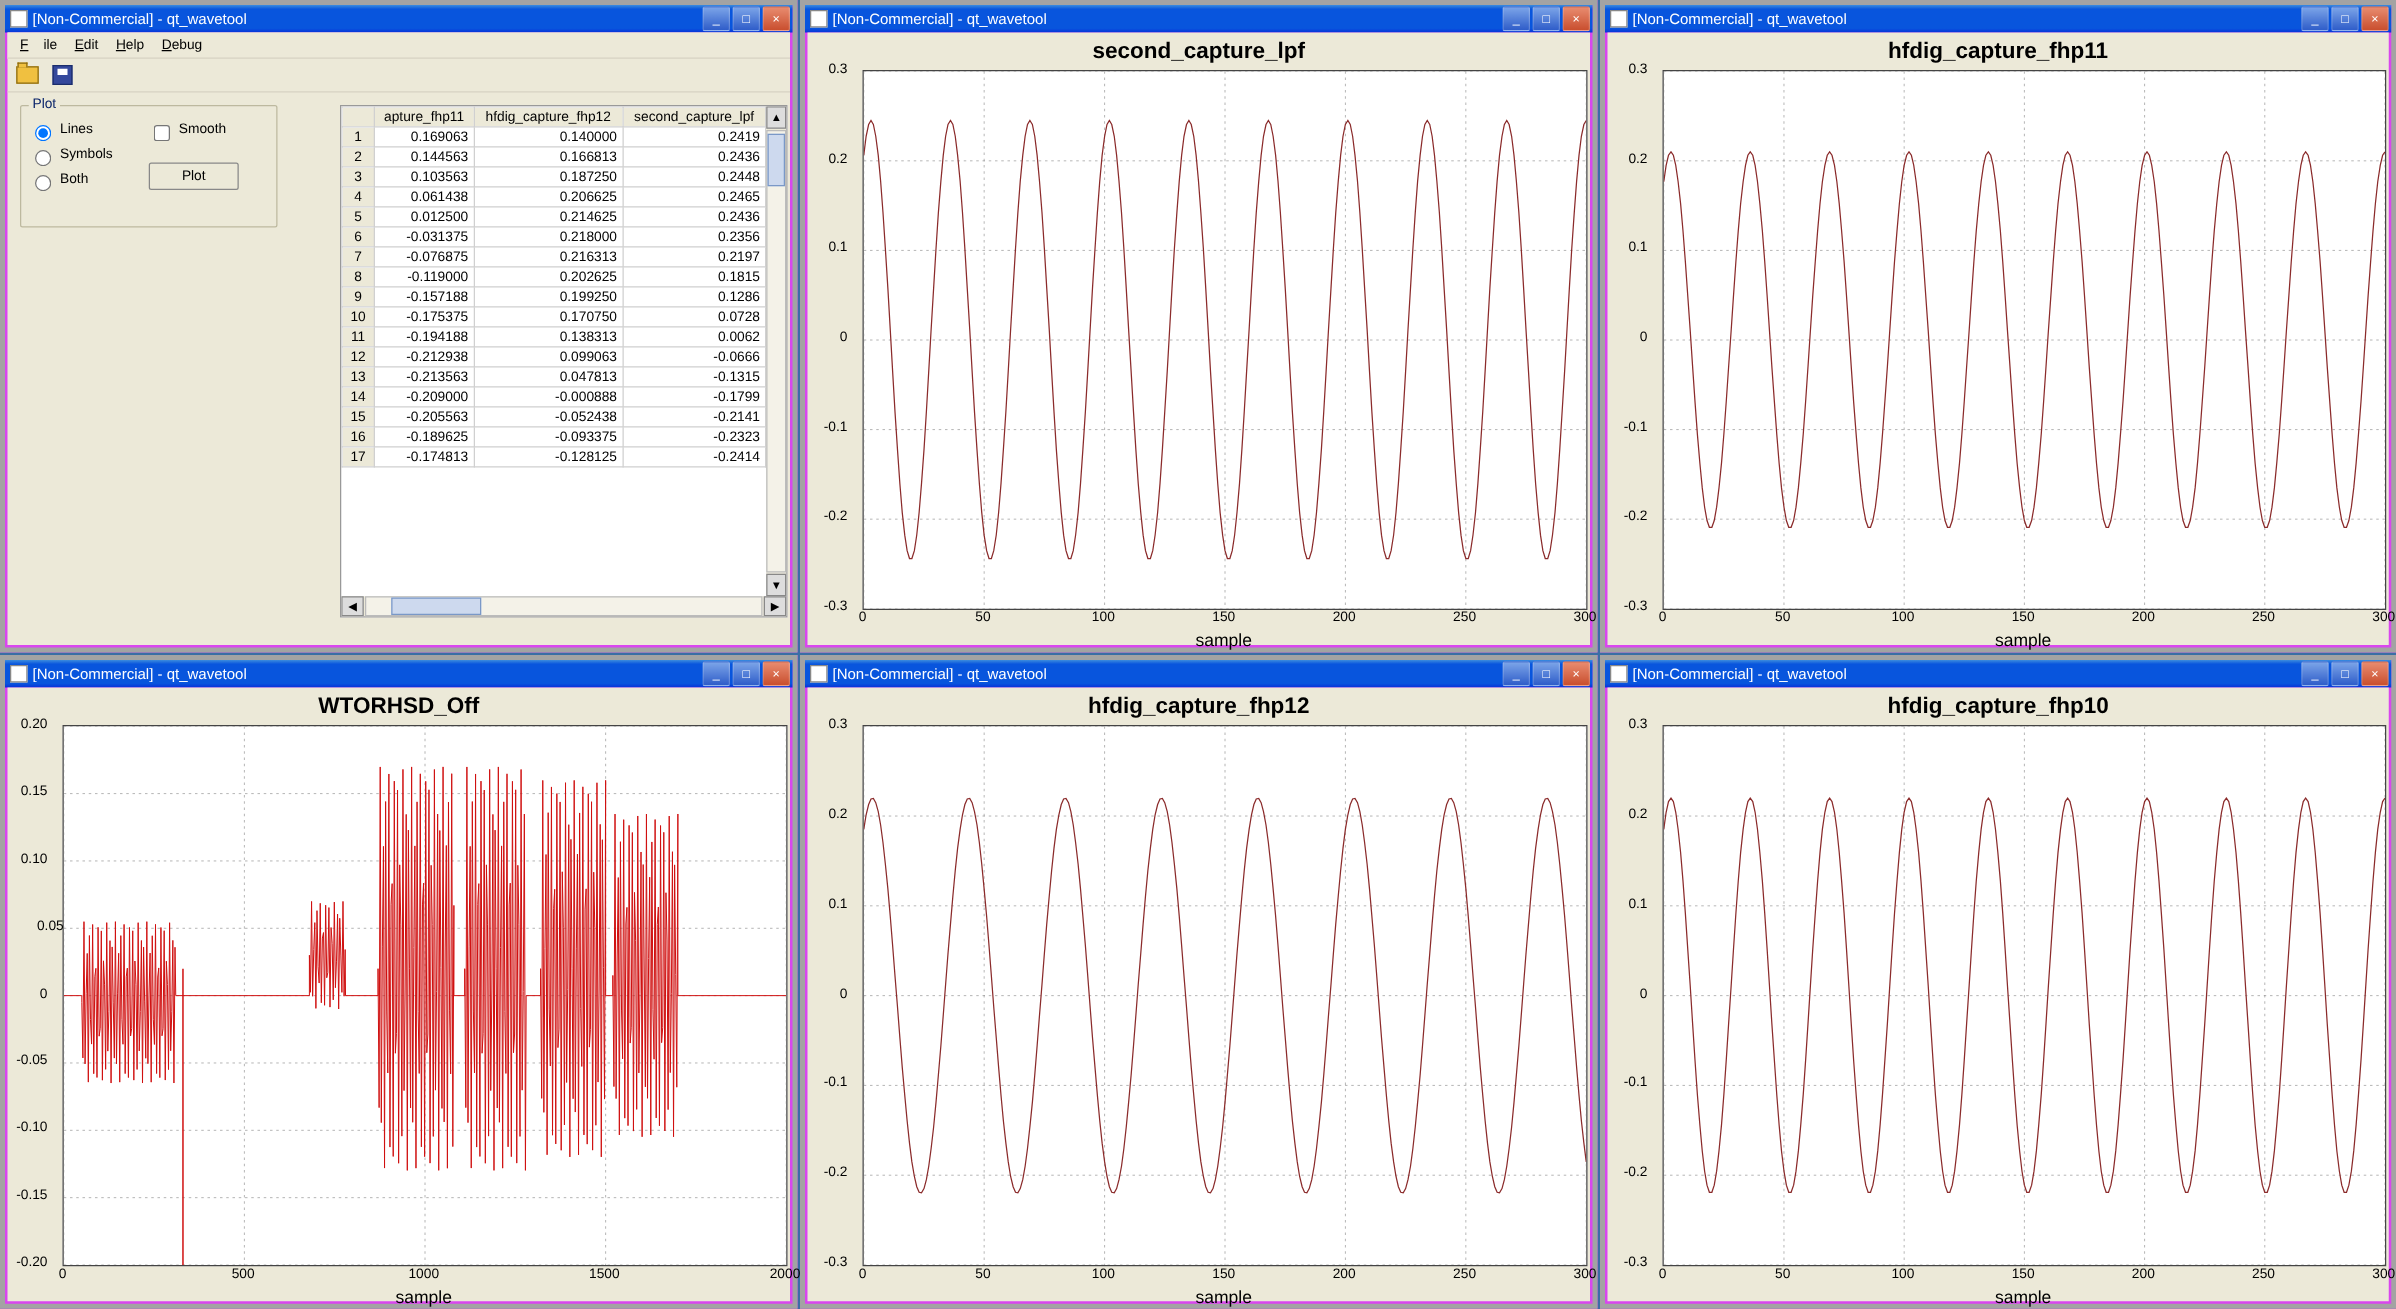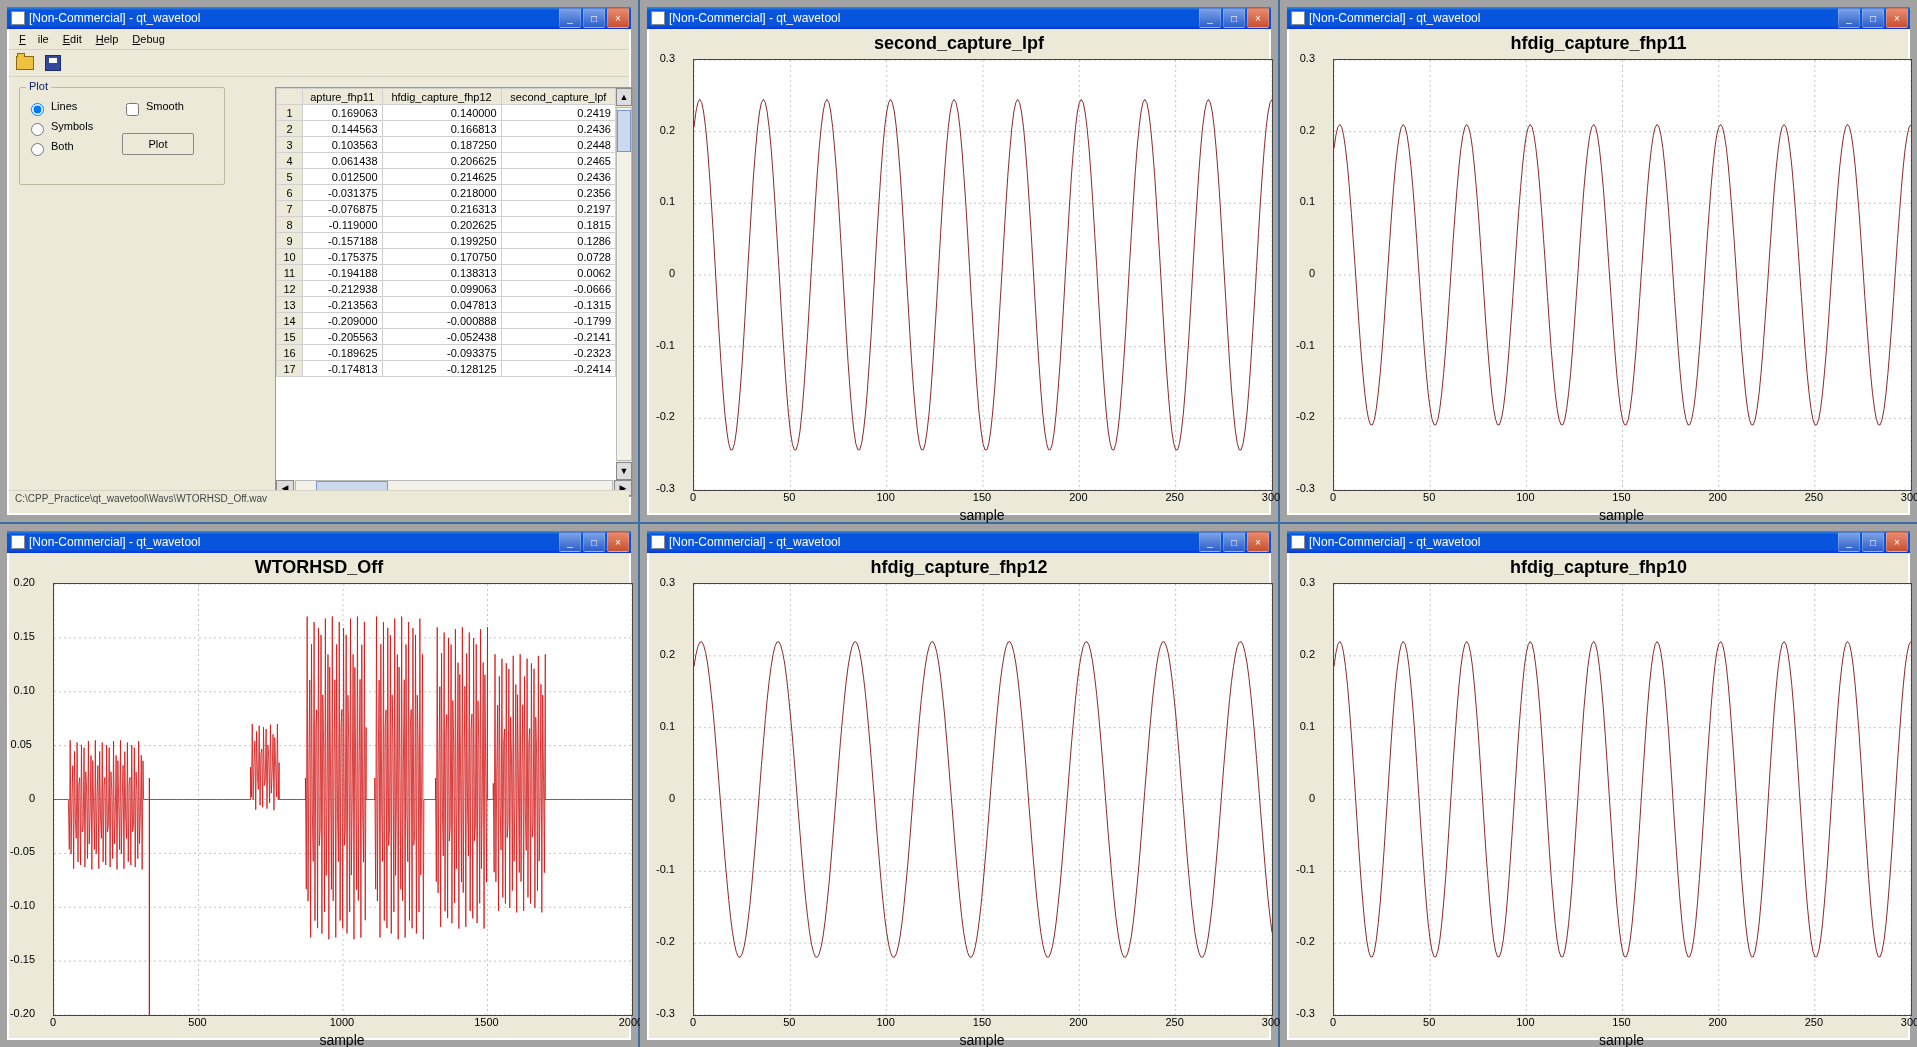--- a/index.html
+++ b/index.html
@@ -7,22 +7,22 @@
     padding: 0;
     background: #3b6ea5;
     font-family: Tahoma, sans-serif;
     font-size: 11px;
     width: 1917px;
     height: 1047px;
     overflow: hidden;
   }
   .window {
     position: absolute;
-    background: #ffffff;
-    border: 7px solid #a3a3a3;
+    background: #d946ef;
+    border: 4px solid #a3a3a3;
     box-sizing: border-box;
   }
   .titlebar {
     height: 22px;
     background: linear-gradient(to bottom, #3c8cde 0%, #0855dd 15%, #0855dd 85%, #0831d9 100%);
     color: #fff;
     display: flex;
     align-items: center;
     padding: 0 2px 0 4px;
     font-size: 12px;
@@ -273,21 +273,20 @@
       </div>
       <div class="hscroll">
         <div class="arrow">◀</div>
         <div class="track">
             <div class="thumb"></div>
           </div>
         <div class="arrow">▶</div>
       </div>
     </div>
 
-    <div class="statusbar"><span>C:\CPP_Practice\qt_wavetool\Wavs\WTORHSD_Off.wav</span></div>
   </div>
 </div>
 
 <div id="chartwins">
     <div class="window" style="left: 640px; top: 0px; width: 638px; height: 522px;">
       <div class="titlebar">
         <span class="app-icon"></span>
     <span class="title-text">[Non-Commercial] - qt_wavetool</span>
     <div class="win-btns">
       <div class="win-btn">_</div>
@@ -411,21 +410,21 @@
             <line x1="578" y1="0" x2="578" y2="431" style="stroke:#888;stroke-width:0.5;stroke-dasharray:2,3;"></line>
             <path d="M0,215.5 L14.450000000000001,215.5 L14.450000000000001,220.88750000000002 L15.317,265.35158219124395 L16.184,156.3316727215318 L17.051,270.14973870036545 L17.918,213.92122637884106 L18.785,181.7393474226278 L19.652,284.69159083249997 L20.519,167.40075122650876 L21.386,234.7389267301289 L22.253,254.2638525281673 L23.12,158.5781282767337 L23.987000000000002,277.9759190485003 L24.854,200.31221655722456 L25.721,193.67160678986986 L26.588,280.97657558056494 L27.455000000000002,160.86219102321826 L28.322000000000003,247.94704613111577 L29.189000000000004,241.62601162963932 L30.055999999999997,163.7184428029126 L30.923,283.1507192104228 L31.79,187.65879282040584 L32.657000000000004,206.86786472652577 L33.524,274.4708194558309 L34.391,157.1114101549466 L35.258,259.89842825235803 L36.125,228.02500377461152 L36.992,171.51388262495936 L37.859,285.43380388090674 L38.726,176.54862316730237 L39.593,220.71524216870574 L40.46,265.4764718814729 L41.327,156.32260763162793 L42.193999999999996,270.0380102933393 L43.061,214.09250598865935 L43.928,181.60240102601935 L44.795,284.71913884916677 L45.662,167.49770163268744 L46.529,234.57061984996093 L47.396,254.411260924655 L48.263000000000005,158.53241812306095 L49.13,277.89487560637565 L49.99699999999999,200.47559081626133 L50.864,193.5154529273751 L51.730999999999995,281.03991558794905 L52.598,160.92638377069613 L53.464999999999996,247.79050694555312 L54.332,241.7890925855086 L55.199,163.6382105203454 L56.066,283.10412466606397 L56.933,187.80667407287135 L57.800000000000004,206.69975571418377 L58.667,274.5670097287384 L59.534,157.13986391438277 L60.400999999999996,259.76092697314925 L61.268,228.19618325606743 L62.135,171.40285447335725 L63.002,285.423822243298 L63.869,176.67414330528305 L64.736,220.54298556033874 L65.60300000000001,265.6010450167426 L66.47,156.31400091373848 L67.337,269.9259329471679 L68.204,214.26383383885863 L69.071,181.46573353005175 L69.938,284.7462336994798 L70.80499999999999,167.59503107441475 L71.672,234.40221582784727 L72.539,254.5584313225442 L73.406,158.4871506530733 L74.273,277.8134274460724 L75.14,200.6391099876112 L76.007,193.3594933899979 L76.87400000000001,281.1028285492572 L77.741,160.99100220613872 L78.608,247.633776764774 L79.47500000000001,241.95202515260493 L80.34200000000001,163.55838467339902 L81.209,283.05708842098346 L82.076,187.9547901793613 L82.943,206.53174742631566 L83.80999999999999,274.6628189093195 L84.67699999999999,157.16877024380398 L85.544,259.6231497159233 L86.411,228.36731085025542 L87.27799999999999,171.29217763305985 L88.145,285.41338243650574 L89.012,176.7999773315809 L89.59,215.5 L196.52,215.5 L196.52,183.175 L197.38700000000003,212.81772146082932 L198.25400000000002,140.13778181435453 L199.12099999999998,216.01649246691028 L199.98799999999997,178.53081758589403 L200.855,157.0762316150852 L201.72199999999998,225.711060555 L202.589,147.5171674843392 L203.456,192.40928448675263 L204.32299999999998,205.42590168544487 L205.19,141.6354188511558 L206.057,221.23394603233356 L206.92399999999998,169.45814437148306 L207.791,165.0310711932466 L208.658,223.23438372037663 L209.525,143.15812734881223 L210.392,201.21469742074387 L211.259,197.00067441975955 L212.126,145.0622952019417 L212.993,224.6838128069485 L213.85999999999999,161.02252854693722 L214.727,173.82857648435055 L215.594,218.89721297055397 L216.461,140.6576067699644 L217.328,209.18228550157204 L218.195,187.933335849741 L219.062,150.2592550833063 L219.929,226.2058692539378 L220.796,153.61574877820158 L221.663,183.06016144580386 L222.53,212.90098125431527 L223.39700000000002,140.13173842108534 L224.264,215.94200686222624 L225.131,178.64500399243963 L225.42000000000002,215.5 L251.43,215.5 L251.43,193.95000000000002 L252.297,305.11020547810983 L253.164,32.56043180382949 L254.031,317.10559675091355 L254.898,176.5343159471026 L255.76500000000001,96.07961855656947 L256.632,353.46022708124997 L257.499,60.233128066271945 L258.366,228.57856682532227 L259.233,277.3908813204182 L260.1,38.17657069183434 L260.967,336.6710476212508 L261.834,142.51179139306146 L262.701,125.91026697467464 L263.568,344.17268895141234 L264.435,43.88672755804572 L265.302,261.59886532778944 L266.16900000000004,245.7962790740983 L267.036,51.027357007281466 L267.903,349.6080480260569 L268.77000000000004,110.87823205101466 L269.637,158.90091181631436 L270.504,327.90829863957737 L271.371,34.509775387366574 L272.238,291.4773206308951 L273.10499999999996,211.7937594365288 L273.972,70.51595656239851 L274.839,355.31575970226686 L275.70599999999996,83.10280791825585 L276.573,193.51935542176437 L277.44,305.42242970368227 L278.307,32.53776907906985 L279.174,316.8262757333484 L280.041,176.96251497164843 L280.908,95.73725256504838 L281.775,353.529097122917 L282.642,60.475504081718725 L283.509,228.15779962490228 L284.376,277.7594023116376 L285.243,38.062295307652334 L286.11,336.468439015939 L286.977,142.9202270406533 L287.844,125.5198823184378 L288.711,344.3310389698727 L289.578,44.04720942674027 L290.445,261.20751736388286 L291.312,246.20398146377147 L292.179,50.82677630086357 L293.046,349.4915616651599 L293.91299999999995,111.24793518217831 L294.78000000000003,158.48063928545946 L295.647,328.1487743218461 L296.514,34.580909785956976 L297.381,291.1335674328733 L298.248,212.22170814016852 L299.11499999999995,70.23838618339323 L299.982,355.290805608245 L300.849,83.4166082632077 L301.716,193.08871390084693 L302.58299999999997,305.7338625418565 L303.45,32.51625228434614 L304.317,316.54608236791967 L305.184,177.3908345971466 L306.051,95.39558382512939 L306.918,353.5968342486994 L307.78499999999997,60.71882768603683 L308.65200000000004,227.73678956961814 L309.519,278.1273283063606 L310.386,37.94912663268326 L311.253,336.264818615181 L312.12,143.329024969028 L312.12,215.5 L320.79,215.5 L320.79,193.95000000000002 L321.657,305.11020547810983 L322.52400000000006,32.56043180382949 L323.391,317.10559675091355 L324.25800000000004,176.5343159471026 L325.125,96.07961855656947 L325.99199999999996,353.46022708124997 L326.859,60.233128066271945 L327.72599999999994,228.57856682532227 L328.593,277.3908813204182 L329.46,38.17657069183434 L330.327,336.6710476212508 L331.19399999999996,142.51179139306146 L332.061,125.91026697467464 L332.928,344.17268895141234 L333.795,43.88672755804572 L334.662,261.59886532778944 L335.529,245.7962790740983 L336.39599999999996,51.027357007281466 L337.26300000000003,349.6080480260569 L338.13,110.87823205101466 L338.997,158.90091181631436 L339.864,327.90829863957737 L340.731,34.509775387366574 L341.59799999999996,291.4773206308951 L342.46500000000003,211.7937594365288 L343.332,70.51595656239851 L344.199,355.31575970226686 L345.066,83.10280791825585 L345.933,193.51935542176437 L346.8,305.42242970368227 L347.66700000000003,32.53776907906985 L348.534,316.8262757333484 L349.401,176.96251497164843 L350.268,95.73725256504838 L351.13500000000005,353.529097122917 L352.002,60.475504081718725 L352.869,228.15779962490228 L353.736,277.7594023116376 L354.603,38.062295307652334 L355.46999999999997,336.468439015939 L356.33700000000005,142.9202270406533 L357.204,125.5198823184378 L358.071,344.3310389698727 L358.938,44.04720942674027 L359.805,261.20751736388286 L360.672,246.20398146377147 L361.539,50.82677630086357 L362.406,349.4915616651599 L363.27299999999997,111.24793518217831 L364.14,158.48063928545946 L365.00699999999995,328.1487743218461 L365.874,34.580909785956976 L366.741,291.1335674328733 L367.608,212.22170814016852 L368.47499999999997,70.23838618339323 L369.342,355.290805608245 L369.92,215.5 L381.48,215.5 L381.48,193.95000000000002 L382.347,297.6995251129025 L383.214,43.31973635024087 L384.08099999999996,308.895223634186 L384.94800000000004,177.69536155062914 L385.815,102.60431065279818 L386.682,342.8262119425 L387.549,69.1475861951871 L388.416,226.26999570363412 L389.283,271.828155899057 L390.15000000000003,48.56146597904535 L391.017,327.1563111131674 L391.884,145.94100530019062 L392.751,130.44624917636298 L393.61800000000005,334.1578430213182 L394.485,53.89094572084264 L395.35200000000003,257.0889409726035 L396.219,242.33986046915842 L397.086,60.55553320679604 L397.953,339.2308448243198 L398.82,116.41634991428026 L399.687,161.23751769522676 L400.554,318.9777453969389 L401.421,45.13912369487542 L402.28799999999995,284.9754992555021 L403.15500000000003,210.60417547409355 L404.022,78.74489279157194 L404.889,344.5580423887824 L405.756,90.4926207237055 L406.623,193.54806506031343 L407.48999999999995,297.99093439010346 L408.357,43.298584473798485 L409.224,308.6345240177918 L410.091,178.09501397353856 L410.95799999999997,102.28476906071182 L411.825,342.8904906480559 L412.692,69.37380380960406 L413.559,225.87727964990881 L414.426,272.1721088241951 L415.293,48.45480895380882 L416.15999999999997,326.9672097482097 L417.02700000000004,146.32221190460973 L417.894,130.0818901638752 L418.761,334.3056363718812 L419.628,54.04072879829096 L420.495,256.7236828729573 L421.36199999999997,242.72038269952003 L422.22900000000004,60.36832454747258 L423.096,339.122124220816 L423.963,116.76140617003307 L424.83,160.8452633330955 L425.697,319.20218936705635 L426.564,45.205515800226465 L427.43100000000004,284.65466293734835 L428.298,211.0035942641573 L429.165,78.48582710450034 L430.032,344.53475190102864 L430.89900000000006,90.78550104566051 L431.766,193.14613297412382 L432.63300000000004,298.2816050390661 L433.5,43.27850213205636 L433.5,215.5 L439.28000000000003,215.5 L439.28000000000003,199.3375 L440.147,288.26566438248784 L441.014,70.22584544306363 L441.881,297.86197740073084 L442.748,185.4049527576821 L443.61499999999995,121.04119484525563 L444.482,326.94568166499994 L445.349,92.36400245301758 L446.216,227.04035346025782 L447.08299999999997,266.0902050563346 L447.95,74.71875655346741 L448.817,313.51433809700063 L449.684,158.18693311444912 L450.551,144.90571357973965 L451.418,319.5156511611299 L452.28499999999997,79.28688204643652 L453.15200000000004,253.45659226223157 L454.019,240.81452325927864 L454.886,84.99938560582513 L455.753,323.86393842084556 L456.62,132.88008564081167 L457.48699999999997,171.29822945305153 L458.35400000000004,306.5041389116619 L459.221,71.78532030989322 L460.088,277.35935650471606 L460.955,213.612507549223 L461.822,100.59026524991879 L462.689,328.4301077618135 L463.55600000000004,110.65974633460473 L464.423,198.9929843374115 L465.29,288.5154437629458 L466.157,70.20771526325592 L467.02400000000006,297.63852058667874 L467.891,185.74751197731877 L468.75800000000004,120.76730205203876 L469.625,327.0007776983336 L470.49199999999996,92.55790326537493 L471.359,226.7037396999218 L472.22599999999994,266.3850218493101 L473.093,74.6273362461219 L473.96,313.3522512127512 L474.827,158.5136816325226 L475.69399999999996,144.5934058547502 L476.561,319.6423311758981 L477.428,79.41526754139221 L478.295,253.14351389110627 L479.162,241.1406851710172 L480.029,84.83892104069082 L480.89599999999996,323.77074933212793 L481.76300000000003,133.17584814574263 L482.63,170.96201142836753 L483.497,306.6965194574769 L484.364,71.84222782876554 L485.231,277.0843539462986 L486.09799999999996,213.95486651213483 L486.96500000000003,100.36820894671462 L487.832,328.410144486596 L488.699,110.9107866105661 L489.566,198.64847112067753 L490.433,288.7645900334852 L491.3,70.19050182747691 L491.3,215.5 L578,215.5" style="fill:none;stroke:#d01010;stroke-width:0.8;"></path>
             <line x1="95.37" y1="193.95000000000002" x2="95.37" y2="441.775" style="stroke:#d01010;stroke-width:1.2;"></line>
           </svg>
         </div>
         <div class="ytick" style="right: 594px; top: 454px; width: 36px;">-0.20</div>
         <div class="ytick" style="right: 594px; top: 400.125px; width: 36px;">-0.15</div>
         <div class="ytick" style="right: 594px; top: 346.25px; width: 36px;">-0.10</div>
         <div class="ytick" style="right: 594px; top: 292.375px; width: 36px;">-0.05</div>
         <div class="ytick" style="right: 594px; top: 238.5px; width: 36px;">0</div>
-        <div class="ytick" style="right: 597px; top: 184.625px; width: 36px;">0.05</div>
+        <div class="ytick" style="right: 581px; top: 184.625px; width: 36px;">0.05</div>
         <div class="ytick" style="right: 594px; top: 130.75px; width: 36px;">0.10</div>
         <div class="ytick" style="right: 594px; top: 76.875px; width: 36px;">0.15</div>
         <div class="ytick" style="right: 594px; top: 23px; width: 36px;">0.20</div>
         <div class="xtick" style="left: 24px; top: 463px; width: 40px;">0</div>
         <div class="xtick" style="left: 168.5px; top: 463px; width: 40px;">500</div>
         <div class="xtick" style="left: 313px; top: 463px; width: 40px;">1000</div>
         <div class="xtick" style="left: 457.5px; top: 463px; width: 40px;">1500</div>
         <div class="xtick" style="left: 602px; top: 463px; width: 40px;">2000</div>
         <div class="axis-label-x" style="left: 44px; top: 479px; width: 578px;">sample</div>
       </div>

